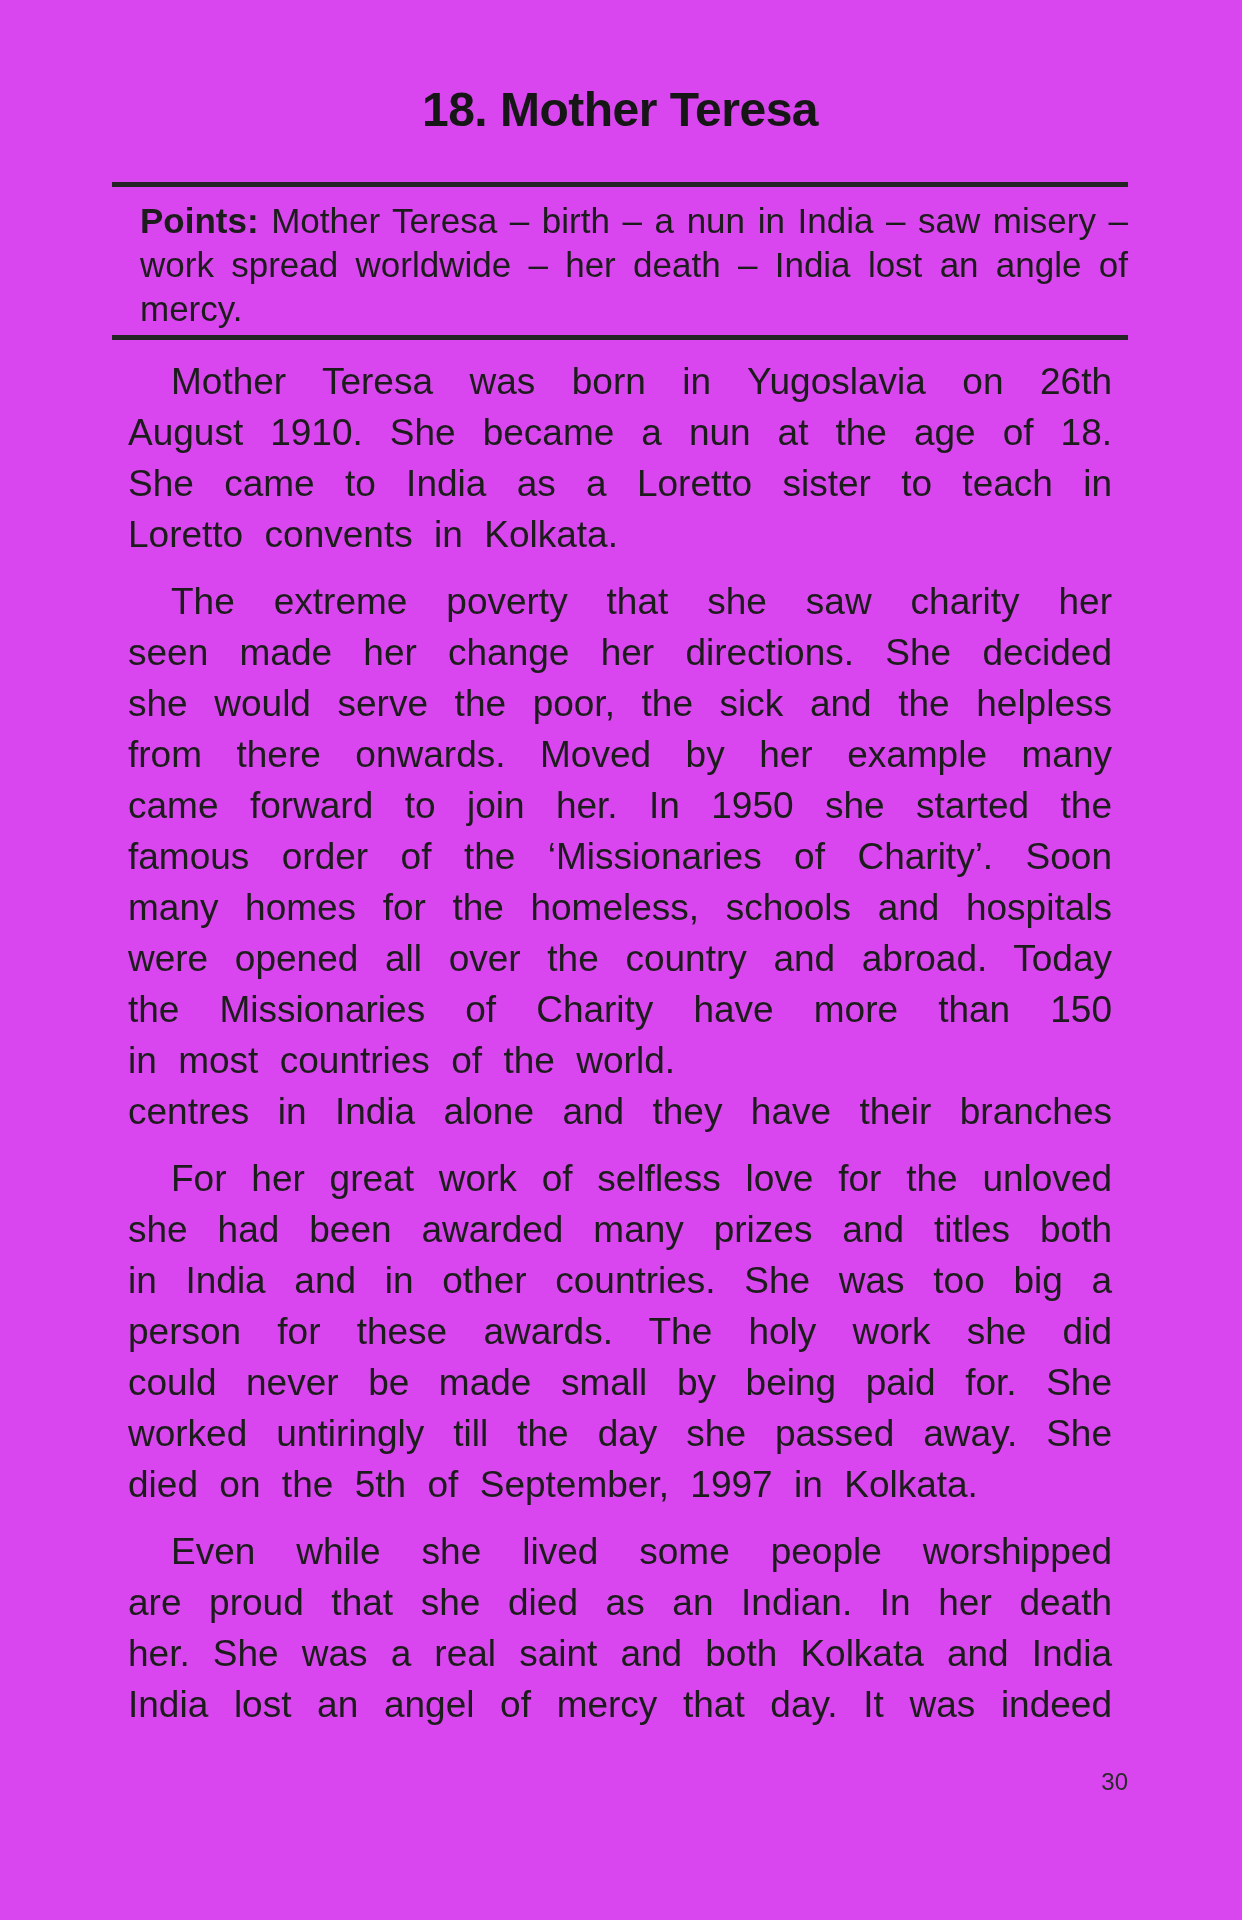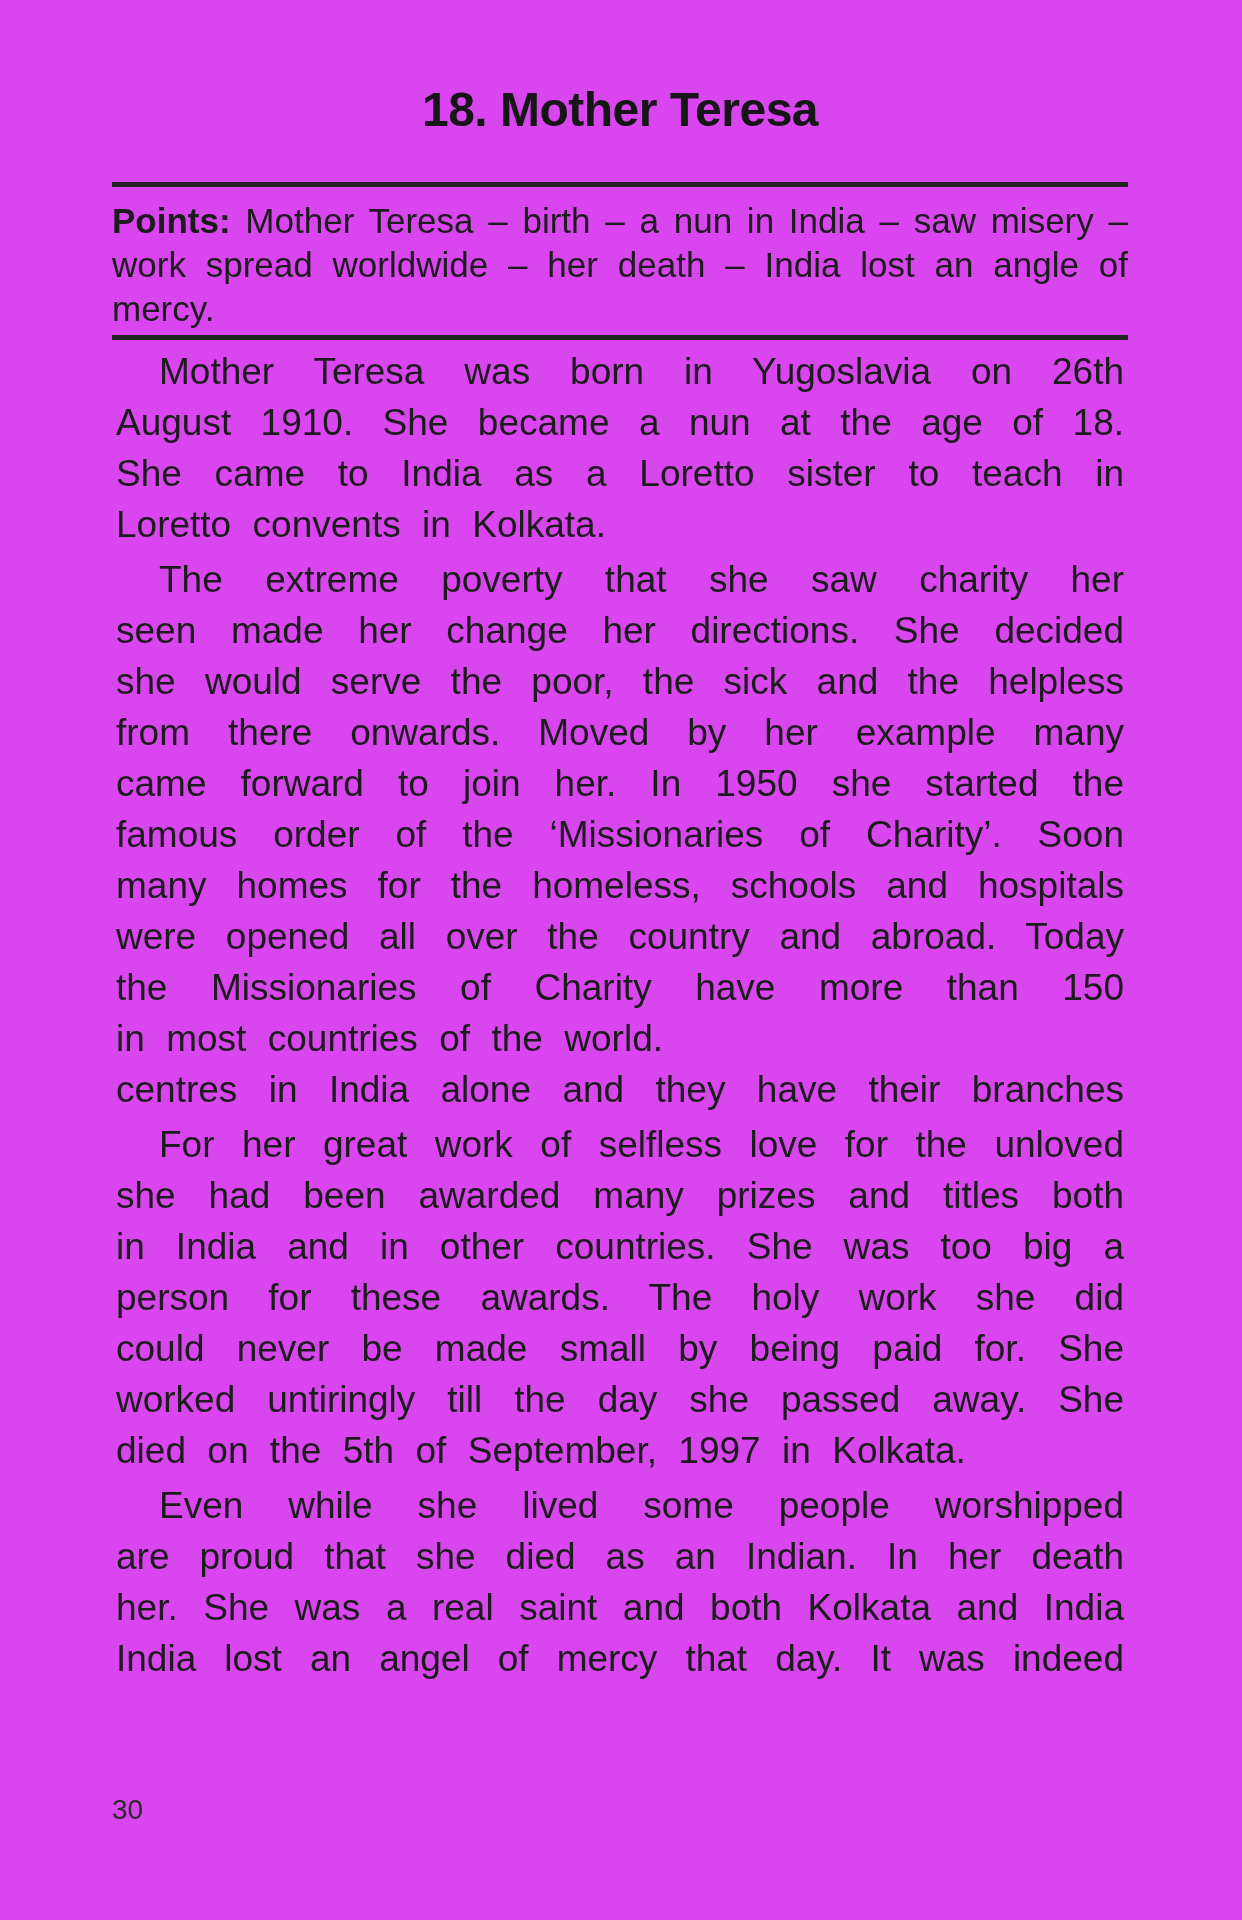--- a/index.html
+++ b/index.html
@@ -31,43 +31,44 @@
     height: 5px;
     background: #242424;
     margin-top: 46px;
   }
   .rule.rule2 { margin-top: 4px; }
   .points {
     margin-top: 12px;
     font-size: 35px;
     line-height: 44px;
     color: #1c1c1c;
+    margin-left: 28px;
   }
   .points .b { font-weight: bold; }
   .body {
     margin-top: 6px;
     font-size: 37px;
     line-height: 51px;
     color: #1c1c1c;
   }
   .jline {
     text-align: justify;
     text-align-last: justify;
   }
   .jline.lastline {
     text-align-last: left;
   }
   .body .jline.lastline { word-spacing: 0.30em; }
   .points .jline.lastline { word-spacing: normal; }
   .jline.indent { text-indent: 43px; }
-  .para { margin: 4px; }
+  .para { margin: 16px; }
   .pageno {
-    margin-top: 104px;
-    text-align: left;
-    font-size: 28px;
+    margin-top: 30px;
+    text-align: right;
+    font-size: 24px;
     line-height: 44px;
     color: #2a2a2a;
   }
 </style>
 </head>
 <body>
 
 <div class="page">
   <div class="content">
     <h1 class="title">18. Mother Teresa</h1>

